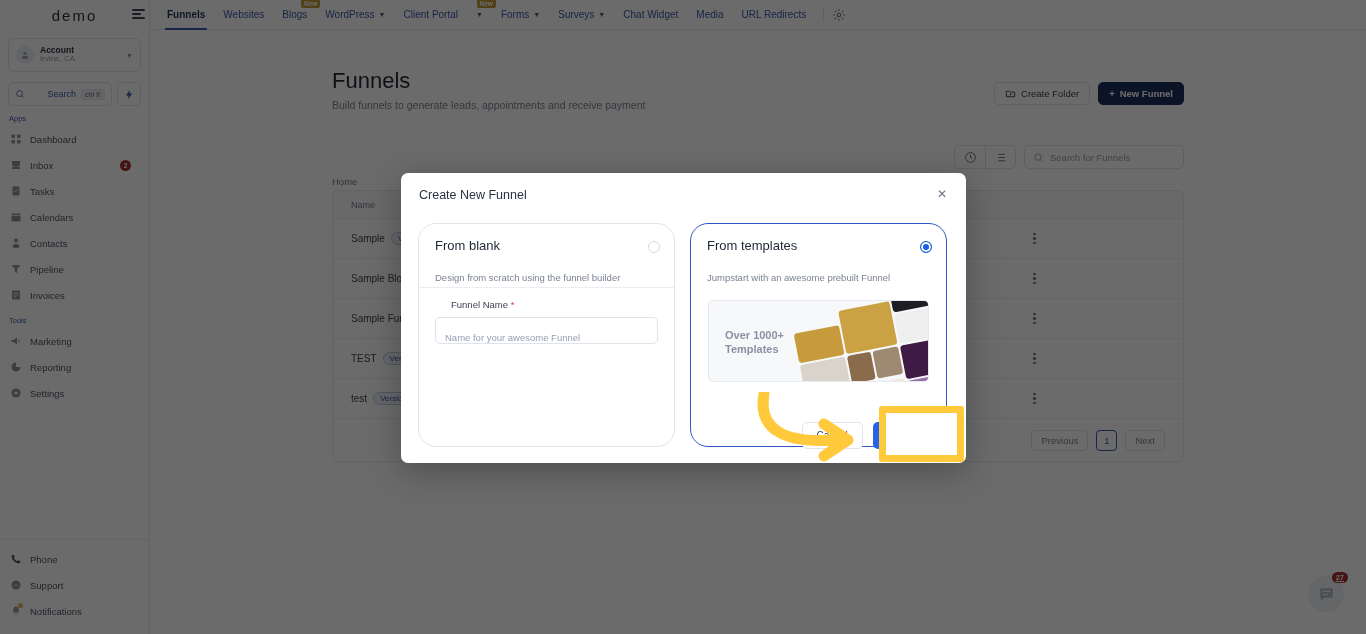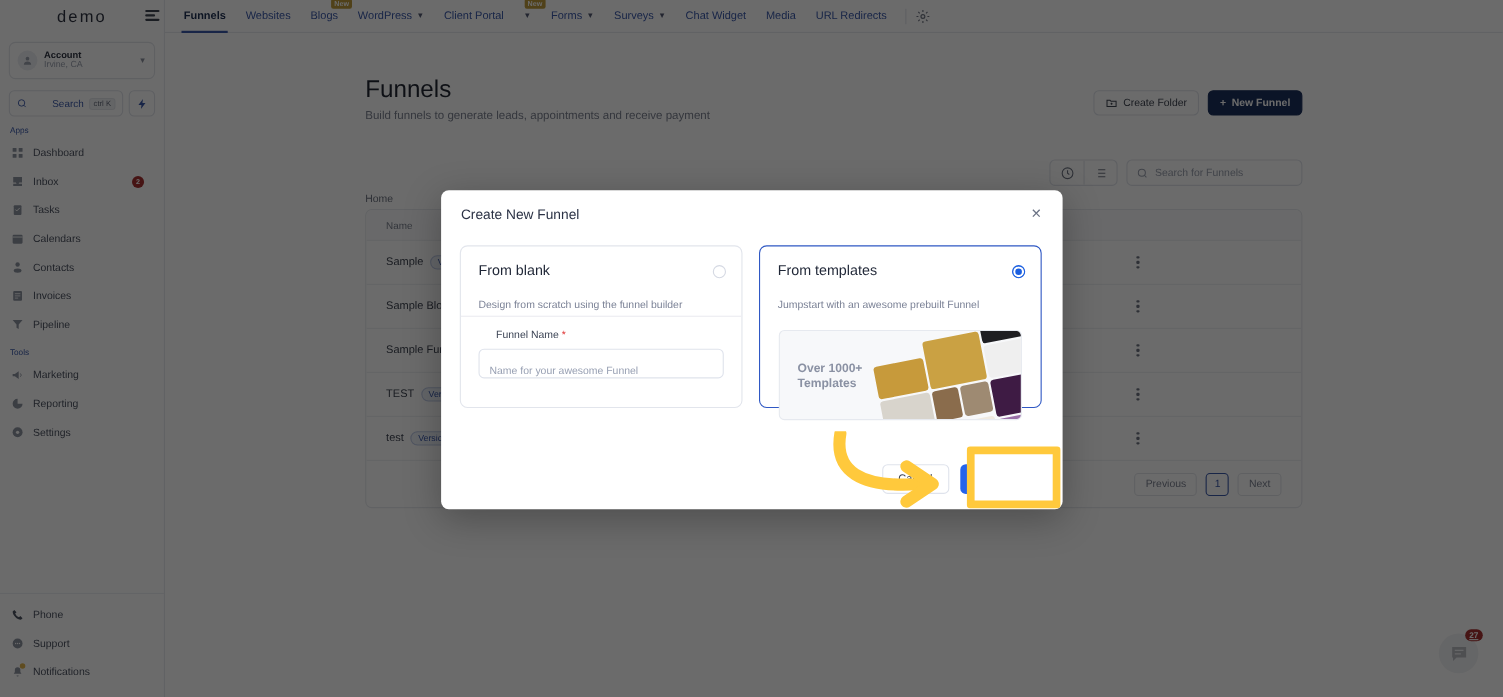--- a/index.html
+++ b/index.html
@@ -159,21 +159,21 @@
     position: absolute; left: 401px; top: 173px; width: 565px; height: 290px;
     background: #fff; border-radius: 7px; box-shadow: 0 8px 34px rgba(0,0,0,.28); z-index: 50;
   }
   .modal-title { position: absolute; left: 18px; top: 15px; font-size: 12.5px; color: #2b3245; }
   .modal-close {
     position: absolute; right: 16px; top: 13px; width: 16px; height: 16px; border-radius: 50%;
     display: flex; align-items: center; justify-content: center; color: #6b7385; font-size: 12px;
   }
   .opts { position: absolute; left: 17px; top: 50px; display: flex; gap: 15px; }
   .optcard {
-    width: 257px; height: 148px; border: 1px solid #e2e5ec; border-radius: 7px; position: relative; background:#fff;
+    width: 257px; height: 224px; border: 1px solid #e2e5ec; border-radius: 18px; position: relative; background:#fff;
   }
   .optcard.sel { border: 1.5px solid #2f58c4; }
   .opt-h { padding: 14px 16px 0 16px; }
   .opt-t { font-size: 13px; color: #1f2636; }
   .opt-d { font-size: 9.5px; color: #7b8296; margin-top: 19px; }
   .opt-sep { position: absolute; left: 0; right: 0; top: 63px; height: 1px; background: #ececf1; }
   .radio {
     position: absolute; right: 14px; top: 17px; width: 12px; height: 12px; border-radius: 50%;
     border: 1.5px solid #d5d9e3; background: #fff;
   }
@@ -292,33 +292,33 @@
             <svg width="12" height="12" viewBox="0 0 24 24" fill="#8b93a5">
               <circle cx="12" cy="7" r="4"></circle>
               <ellipse cx="12" cy="18" rx="7" ry="4"></ellipse>
             </svg>
           </span>
         <span>Contacts</span>
       </div>
       <div class="nav-item">
         <span class="ico">
             <svg width="12" height="12" viewBox="0 0 24 24" fill="#8b93a5">
+              <path d="M3 4h18l-7 8v8l-4-2v-6z"></path>
+            </svg>
+          </span>
+        <span>Pipeline</span>
+      </div>
+      <div class="nav-item">
+        <span class="ico">
+            <svg width="12" height="12" viewBox="0 0 24 24" fill="#8b93a5">
               <rect x="4" y="3" width="16" height="18" rx="2"></rect>
               <path d="M7 8h10M7 12h10M7 16h6" stroke="#fff" stroke-width="1.5"></path>
             </svg>
           </span>
         <span>Invoices</span>
-      </div>
-      <div class="nav-item">
-        <span class="ico">
-            <svg width="12" height="12" viewBox="0 0 24 24" fill="#8b93a5">
-              <path d="M3 4h18l-7 8v8l-4-2v-6z"></path>
-            </svg>
-          </span>
-        <span>Pipeline</span>
       </div>
 
       <div class="sec-label">Tools</div>
 
       <div class="nav-item">
         <span class="ico">
             <svg width="12" height="12" viewBox="0 0 24 24" fill="#8b93a5">
               <path d="M3 10v4h4l7 5V5l-7 5z"></path>
               <path d="M17 9a4 4 0 0 1 0 6" stroke="#8b93a5" stroke-width="1.6" fill="none"></path>
             </svg>

